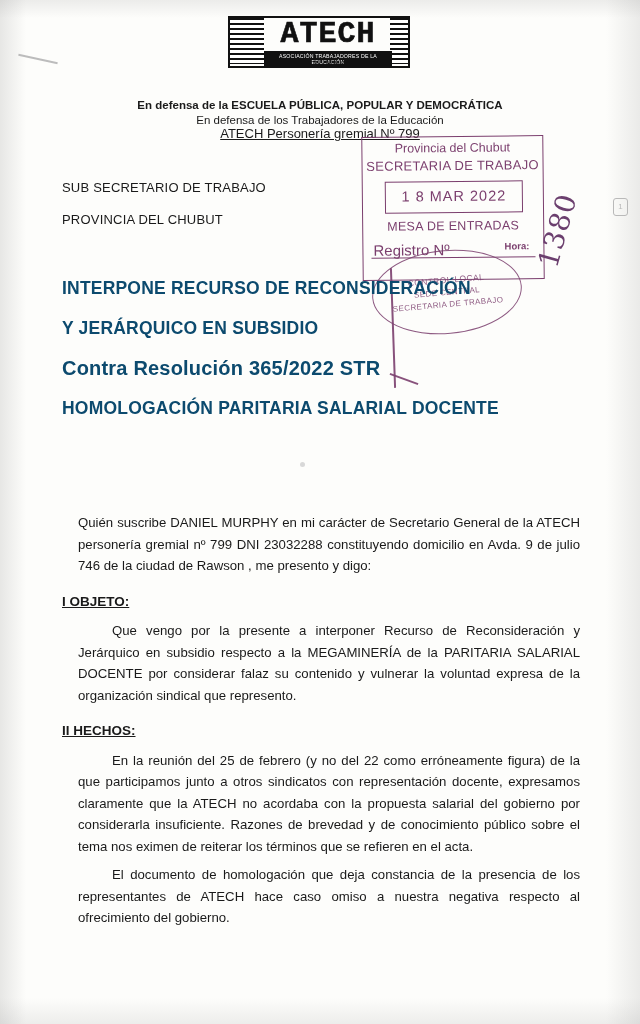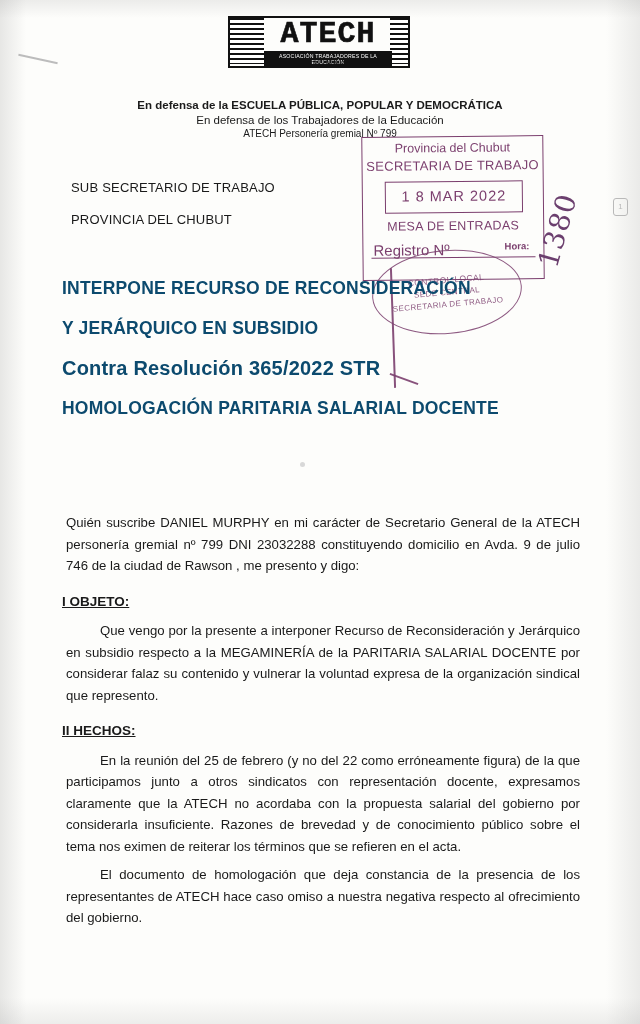--- a/index.html
+++ b/index.html
@@ -116,31 +116,30 @@
     right: 0;
     top: 98px;
     text-align: center;
     font-size: 11.5px;
     line-height: 14.5px;
     color: #1a1a1a;
   }
   .slogan .l1 { font-weight: bold; }
   .slogan .l2 { }
   .slogan .l3 { }
-  .slogan .l4 { font-size: 10px; }
+  .slogan .l4 { font-size: 13px; text-decoration: underline; }
 
   
   .addressee {
     position: absolute;
     left: 62px;
     top: 172px;
     font-size: 13px;
     line-height: 32px;
     letter-spacing: 0.2px;
-    margin-left: 9px;
   }
 
   
   .titles {
     position: absolute;
     left: 62px;
     top: 268px;
     width: 520px;
     font-weight: bold;
     color: #0c4a6e;
@@ -156,21 +155,21 @@
   .body-text {
     position: absolute;
     left: 62px;
     top: 512px;
     width: 518px;
     font-size: 13.2px;
     line-height: 21.5px;
     text-align: justify;
     color: #1a1a1a;
   }
-  .body-text p { margin: 0 0 7px 4px; }
+  .body-text p { margin: 0 0 7px 16px; }
   .body-text p.indent { text-indent: 34px; }
   .section-head {
     font-weight: bold;
     text-decoration: underline;
     margin: 14px 0 8px 0;
     font-size: 13.5px;
   }
 
   
   .stamp {

